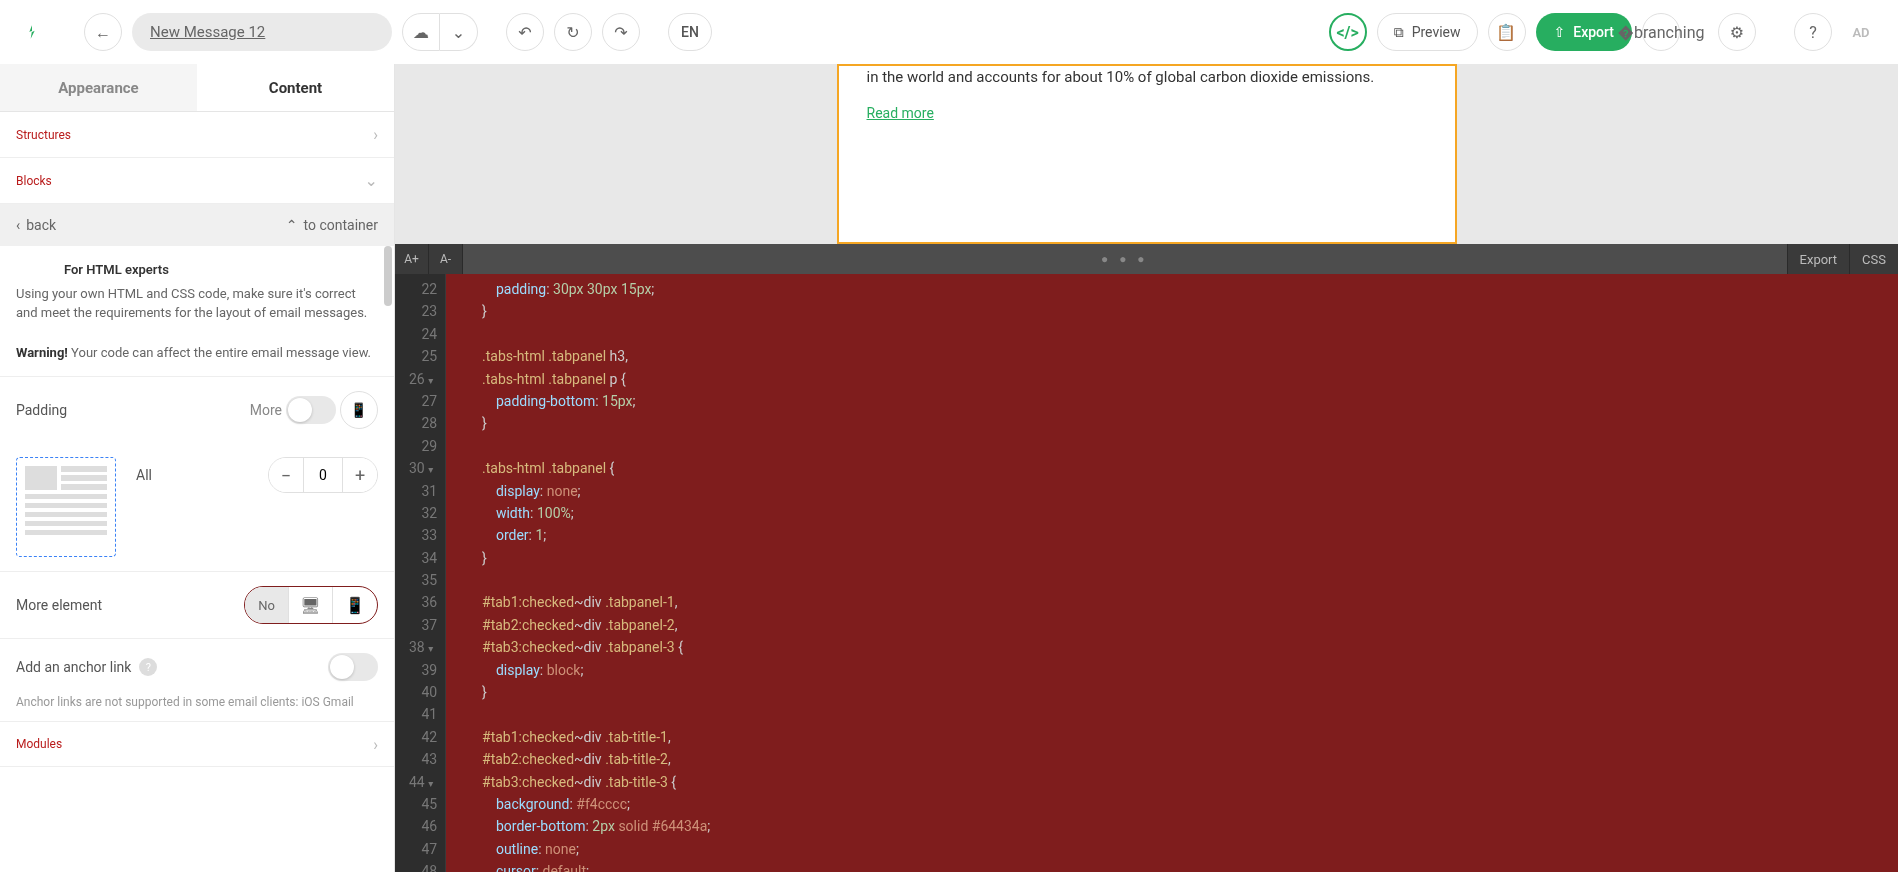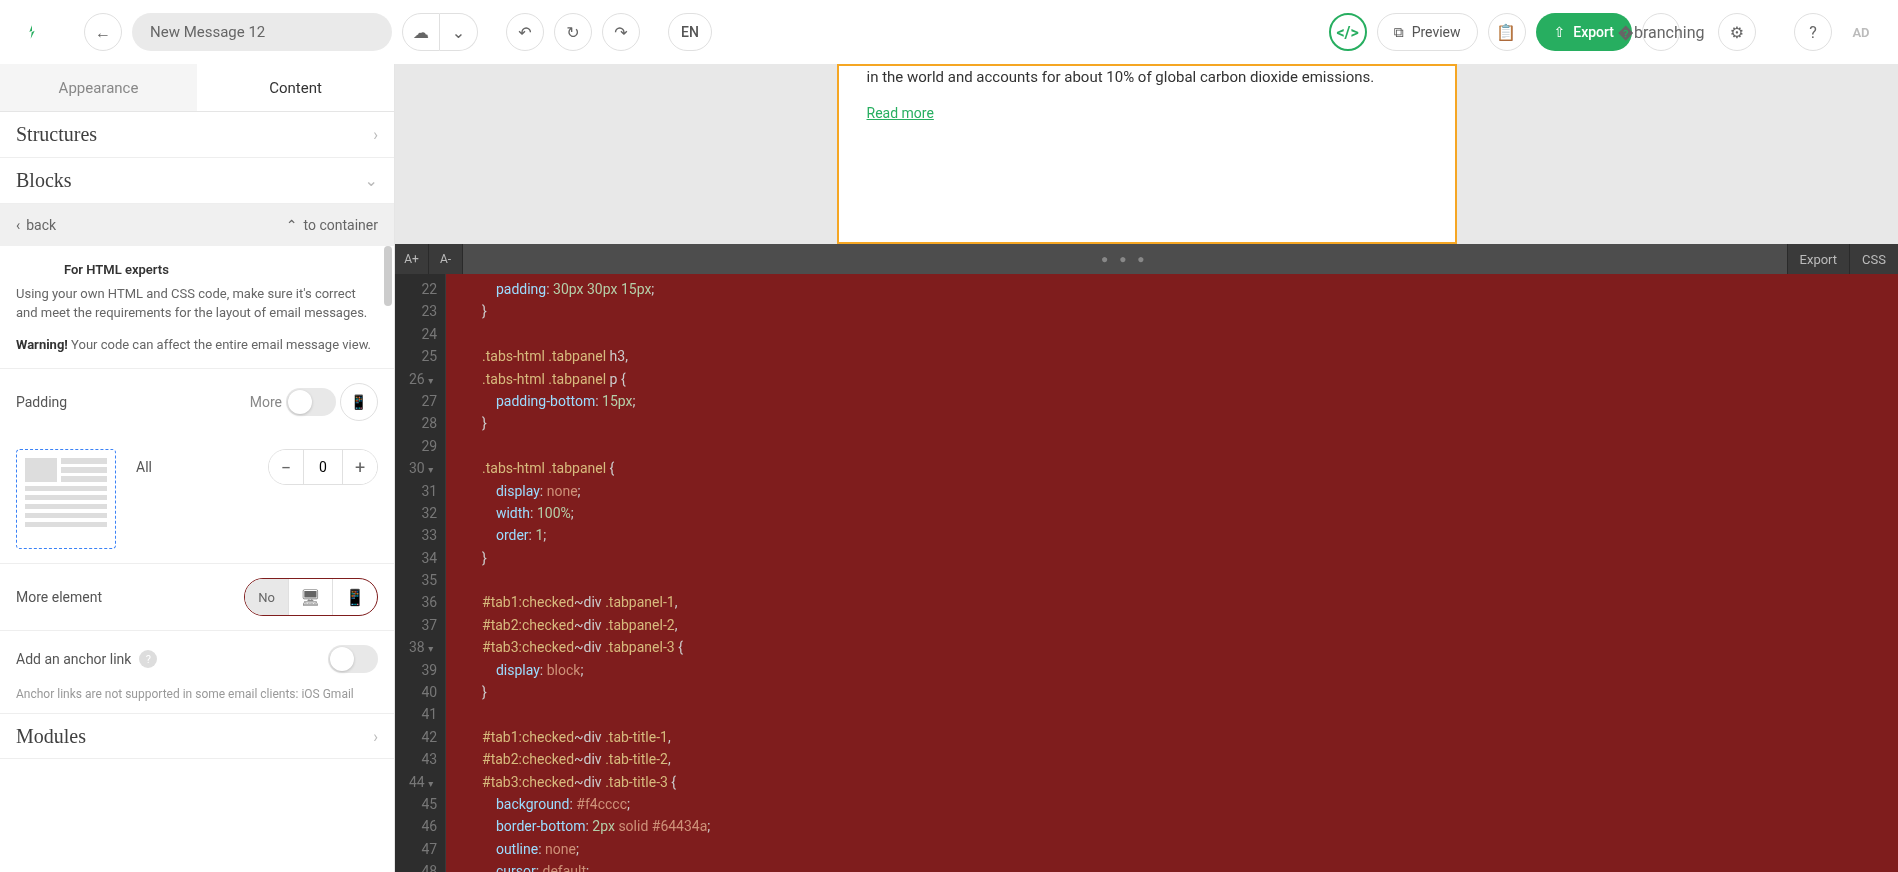--- a/index.html
+++ b/index.html
@@ -1,44 +1,44 @@
 <!DOCTYPE html>
 <html><head>
 <meta charset="utf-8">
 <style>
 * { margin:0; padding:0; box-sizing:border-box; font-family:-apple-system,BlinkMacSystemFont,'Segoe UI',Roboto,sans-serif; }
 body { background:#f5f5f5; overflow:hidden; }
 .toolbar { height:64px; background:#fff; display:flex; align-items:center; padding:0 18px; gap:10px; }
 .logo { width:28px; height:28px; color:#27ae60; font-size:28px; font-weight:bold; display:flex; align-items:center; justify-content:center; font-style:italic; }
 .round-btn { width:38px; height:38px; border-radius:19px; background:#fff; border:1px solid #e0e0e0; display:flex; align-items:center; justify-content:center; cursor:pointer; color:#666; font-size:16px; }
-.title-input { height:38px; background:#eaeaea; border:none; border-radius:19px; padding:0 18px; font-size:15px; color:#666; width:260px; }
+.title-input { height:38px; background:#eaeaea; border:none; border-radius:19px; padding:0 18px; font-size:15px; color:#666; width:260px;text-decoration:underline; }
 .btn-group { display:flex; }
 .btn-group .round-btn:first-child { border-radius:19px 0 0 19px; }
 .btn-group .round-btn:last-child { border-radius:0 19px 19px 0; border-left:none; }
 .lang-btn { width:44px; height:38px; border-radius:19px; background:#fff; border:1px solid #e0e0e0; display:flex; align-items:center; justify-content:center; cursor:pointer; color:#555; font-size:14px; font-weight:500; }
 .spacer { flex:1; }
 .code-btn { width:38px; height:38px; border-radius:19px; border:2px solid #27ae60; background:#fff; color:#27ae60; display:flex; align-items:center; justify-content:center; cursor:pointer; font-size:16px; font-weight:bold; }
 .preview-btn { height:38px; padding:0 16px; border-radius:19px; border:1px solid #e0e0e0; background:#fff; display:flex; align-items:center; gap:8px; cursor:pointer; color:#555; font-size:14px; }
 .export-btn { height:38px; padding:0 18px; border-radius:19px; border:none; background:#27ae60; color:#fff; display:flex; align-items:center; gap:8px; cursor:pointer; font-size:14px; font-weight:500; }
 .ad-btn { width:38px; height:38px; display:flex; align-items:center; justify-content:center; color:#bbb; font-size:13px; font-weight:600; }
 .main { display:flex; height:calc(100vh - 64px); }
 .sidebar { width:395px; background:#fff; border-right:1px solid #e5e5e5; overflow-y:auto; position:relative; }
-.tabs { display:flex; height:48px; border-bottom:1px solid #e5e5e5; }
+.tabs { display:flex; height:48px; border-bottom:1px solid #e5e5e5;font-weight:bold; }
 .tab { flex:1; display:flex; align-items:center; justify-content:center; font-size:15px; color:#888; cursor:pointer; }
 .tab.active { background:#fff; color:#333; }
 .tab.inactive { background:#f5f5f5; }
 .section { height:46px; padding:0 16px; display:flex; align-items:center; justify-content:space-between; border-bottom:1px solid #eee; cursor:pointer; }
-.section-title { font-size:20px; color:#404040;font-family:Liberation Serif, serif; }
+.section-title { font-size:12px; color:#b91c1c; }
 .nav-row { height:42px; padding:0 16px; display:flex; align-items:center; justify-content:space-between; background:#f0f0f0; font-size:14px; color:#666; cursor:pointer; }
 .nav-left { display:flex; align-items:center; gap:6px; }
 .nav-right { display:flex; align-items:center; gap:6px; }
 .info-box { padding:14px 16px; font-size:13px; color:#666; line-height:1.5; border-bottom:1px solid #eee; position:relative; }
 .info-box .scrollbar-thumb { position:absolute; right:2px; top:0; width:8px; height:60px; background:#ccc; border-radius:4px; }
 .info-title { font-weight:600; color:#333; margin-bottom:4px;margin-left:48px; }
-.warning { margin-top:12px; }
+.warning { margin-top:20px; }
 .warning b { color:#333; }
 .control-row { padding:14px 16px; display:flex; align-items:center; justify-content:space-between; font-size:14px; color:#555; }
 .toggle { width:50px; height:28px; background:#e8e8e8; border-radius:14px; position:relative; cursor:pointer; }
 .toggle::after { content:''; position:absolute; width:24px; height:24px; background:#fff; border-radius:12px; top:2px; left:2px; box-shadow:0 1px 3px rgba(0,0,0,0.2); }
 .device-btn { width:38px; height:38px; border:1px solid #e0e0e0; border-radius:19px; display:flex; align-items:center; justify-content:center; cursor:pointer; color:#666; }
 .padding-panel { padding:14px 16px; display:flex; align-items:flex-start; gap:20px; border-bottom:1px solid #eee; }
 .layout-preview { width:100px; height:100px; border:1px dashed #3b82f6; border-radius:4px; padding:8px; display:flex; flex-direction:column; gap:4px; }
 .layout-preview .row { display:flex; gap:4px; }
 .layout-preview .box { background:#ddd; }
 .layout-preview .img { width:32px; height:24px; }

